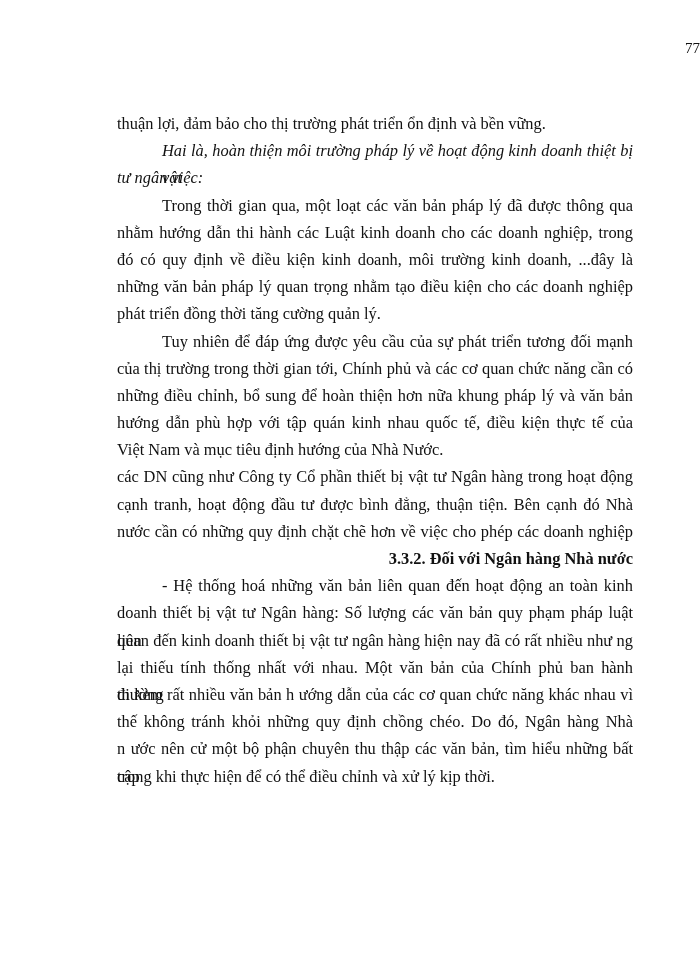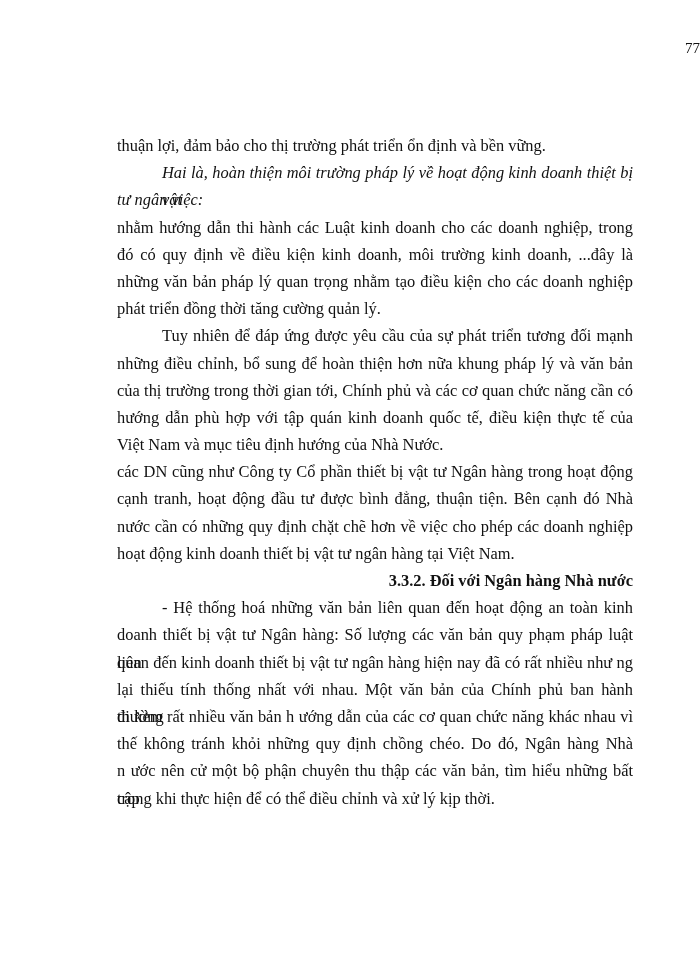--- a/index.html
+++ b/index.html
@@ -1,21 +1,21 @@
 <!DOCTYPE html>
 <html><head>
 <meta charset="utf-8">
 <style>
   html, body { margin: 0; padding: 0; background: #ffffff; }
   body { width: 700px; height: 960px; position: relative; overflow: hidden;
          font-family: "Liberation Serif", "DejaVu Serif", serif; color: #111; }
   .page-number { position: absolute; top: 40px; left: 0; width: 700px; text-align: right;
                  font-size: 15px; }
   .body-text { position: absolute; top: 110px; left: 117px; width: 516px;
-               font-size: 16.4px; line-height: 27.2px; margin-top: 22px; }
+               font-size: 16.4px; line-height: 27.2px; }
   .line { display: block; white-space: nowrap; height: 27.2px; }
   .just { text-align: justify; text-align-last: justify; white-space: normal; }
   .indent { padding-left: 45px; }
   .italic { font-style: italic; }
   .bold { font-weight: bold; text-align: right; }
 </style>
 </head>
 <body>
 
 <div>
@@ -26,39 +26,39 @@
     <div>
       <span class="line">thuận lợi,  đảm bảo cho thị trường phát triển  ổn định và bền vững.</span>
     </div>
 
     <div class="italic">
       <span class="line just indent">Hai là, hoàn thiện môi trường pháp lý về hoạt động kinh doanh thiệt bị vật</span>
       <span class="line">tư ngân việc:</span>
     </div>
 
     <div>
+      <span class="line just indent">Trong thời gian qua, một loạt các văn bản pháp lý đã được thông qua</span>
       <span class="line just">nhằm hướng dẫn thi hành các Luật kinh doanh cho các doanh nghiệp, trong</span>
       <span class="line just">đó có quy định về điều kiện kinh doanh, môi trường kinh doanh, ...đây là</span>
       <span class="line just">những văn bản pháp lý quan trọng nhằm tạo điều kiện cho các doanh nghiệp</span>
       <span class="line">phát triển đồng thời tăng cường quản lý.</span>
     </div>
 
     <div>
       <span class="line just indent">Tuy nhiên để đáp ứng được yêu cầu của sự phát triển tương đối mạnh</span>
+      <span class="line just">của thị trường trong thời gian tới, Chính phủ và các cơ quan chức năng cần có</span>
       <span class="line just">những điều chỉnh, bổ sung để hoàn thiện hơn nữa khung pháp lý và văn bản</span>
-      <span class="line just">của thị trường trong thời gian tới, Chính phủ và các cơ quan chức năng cần có</span>
-      <span class="line just">hướng dẫn phù hợp với tập quán kinh doanh quốc tế, điều kiện thực tế của</span>
+      <span class="line just">hướng dẫn phù hợp với tập quán kinh nhau quốc tế, điều kiện thực tế của</span>
       <span class="line">Việt Nam và mục tiêu định hướng của Nhà Nước.</span>
     </div>
 
     <div>
       <span class="line just">các DN cũng như Công ty Cổ phần thiết bị vật tư Ngân hàng trong hoạt động</span>
       <span class="line just">cạnh tranh, hoạt động đầu tư được bình đẳng, thuận tiện. Bên cạnh đó Nhà</span>
       <span class="line just">nước cần có những quy định chặt chẽ hơn về việc cho phép các doanh nghiệp</span>
-      <span class="line">hoạt động kinh doanh thiết bị vật tư ngân hàng tại Việt Nam.</span>
     </div>
 
     <div class="bold">
       <span class="line indent">3.3.2. Đối với Ngân hàng Nhà nước</span>
     </div>
 
     <div>
       <span class="line just indent">- Hệ thống hoá những văn bản liên quan đến hoạt động an toàn kinh</span>
       <span class="line just">doanh thiết bị vật tư Ngân hàng:  Số lượng các văn bản quy phạm pháp luật liên</span>
       <span class="line just">quan đến kinh doanh thiết bị vật tư ngân hàng hiện nay đã có rất nhiều như   ng</span>

